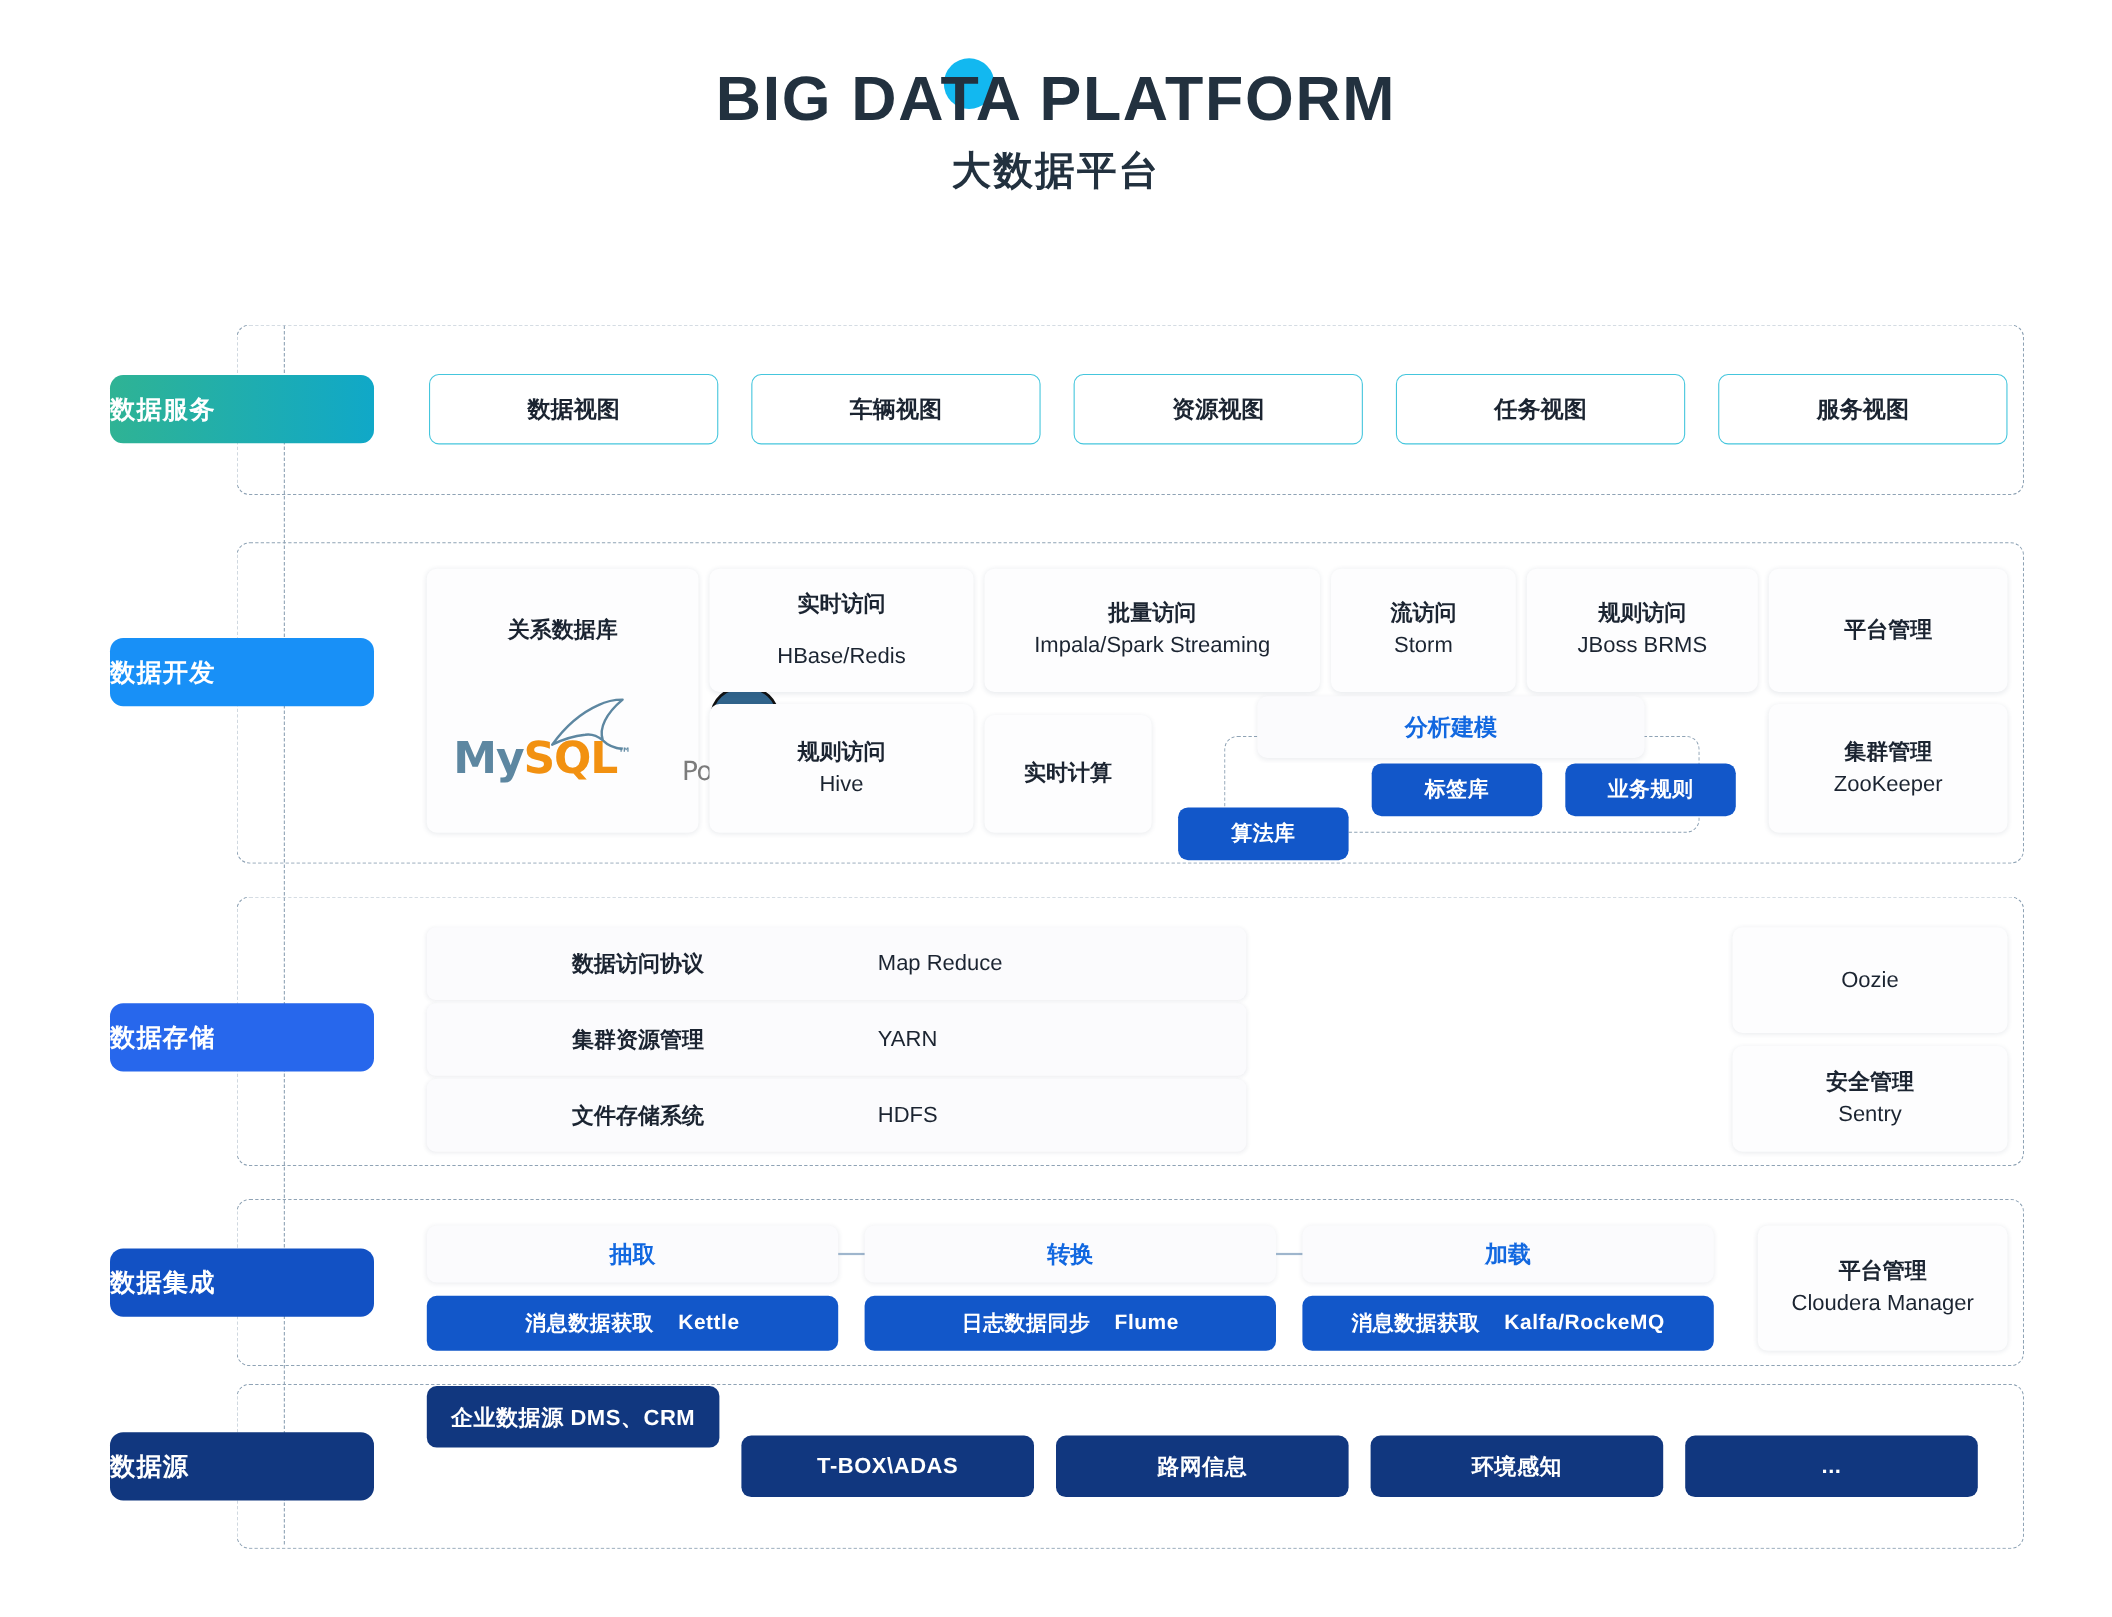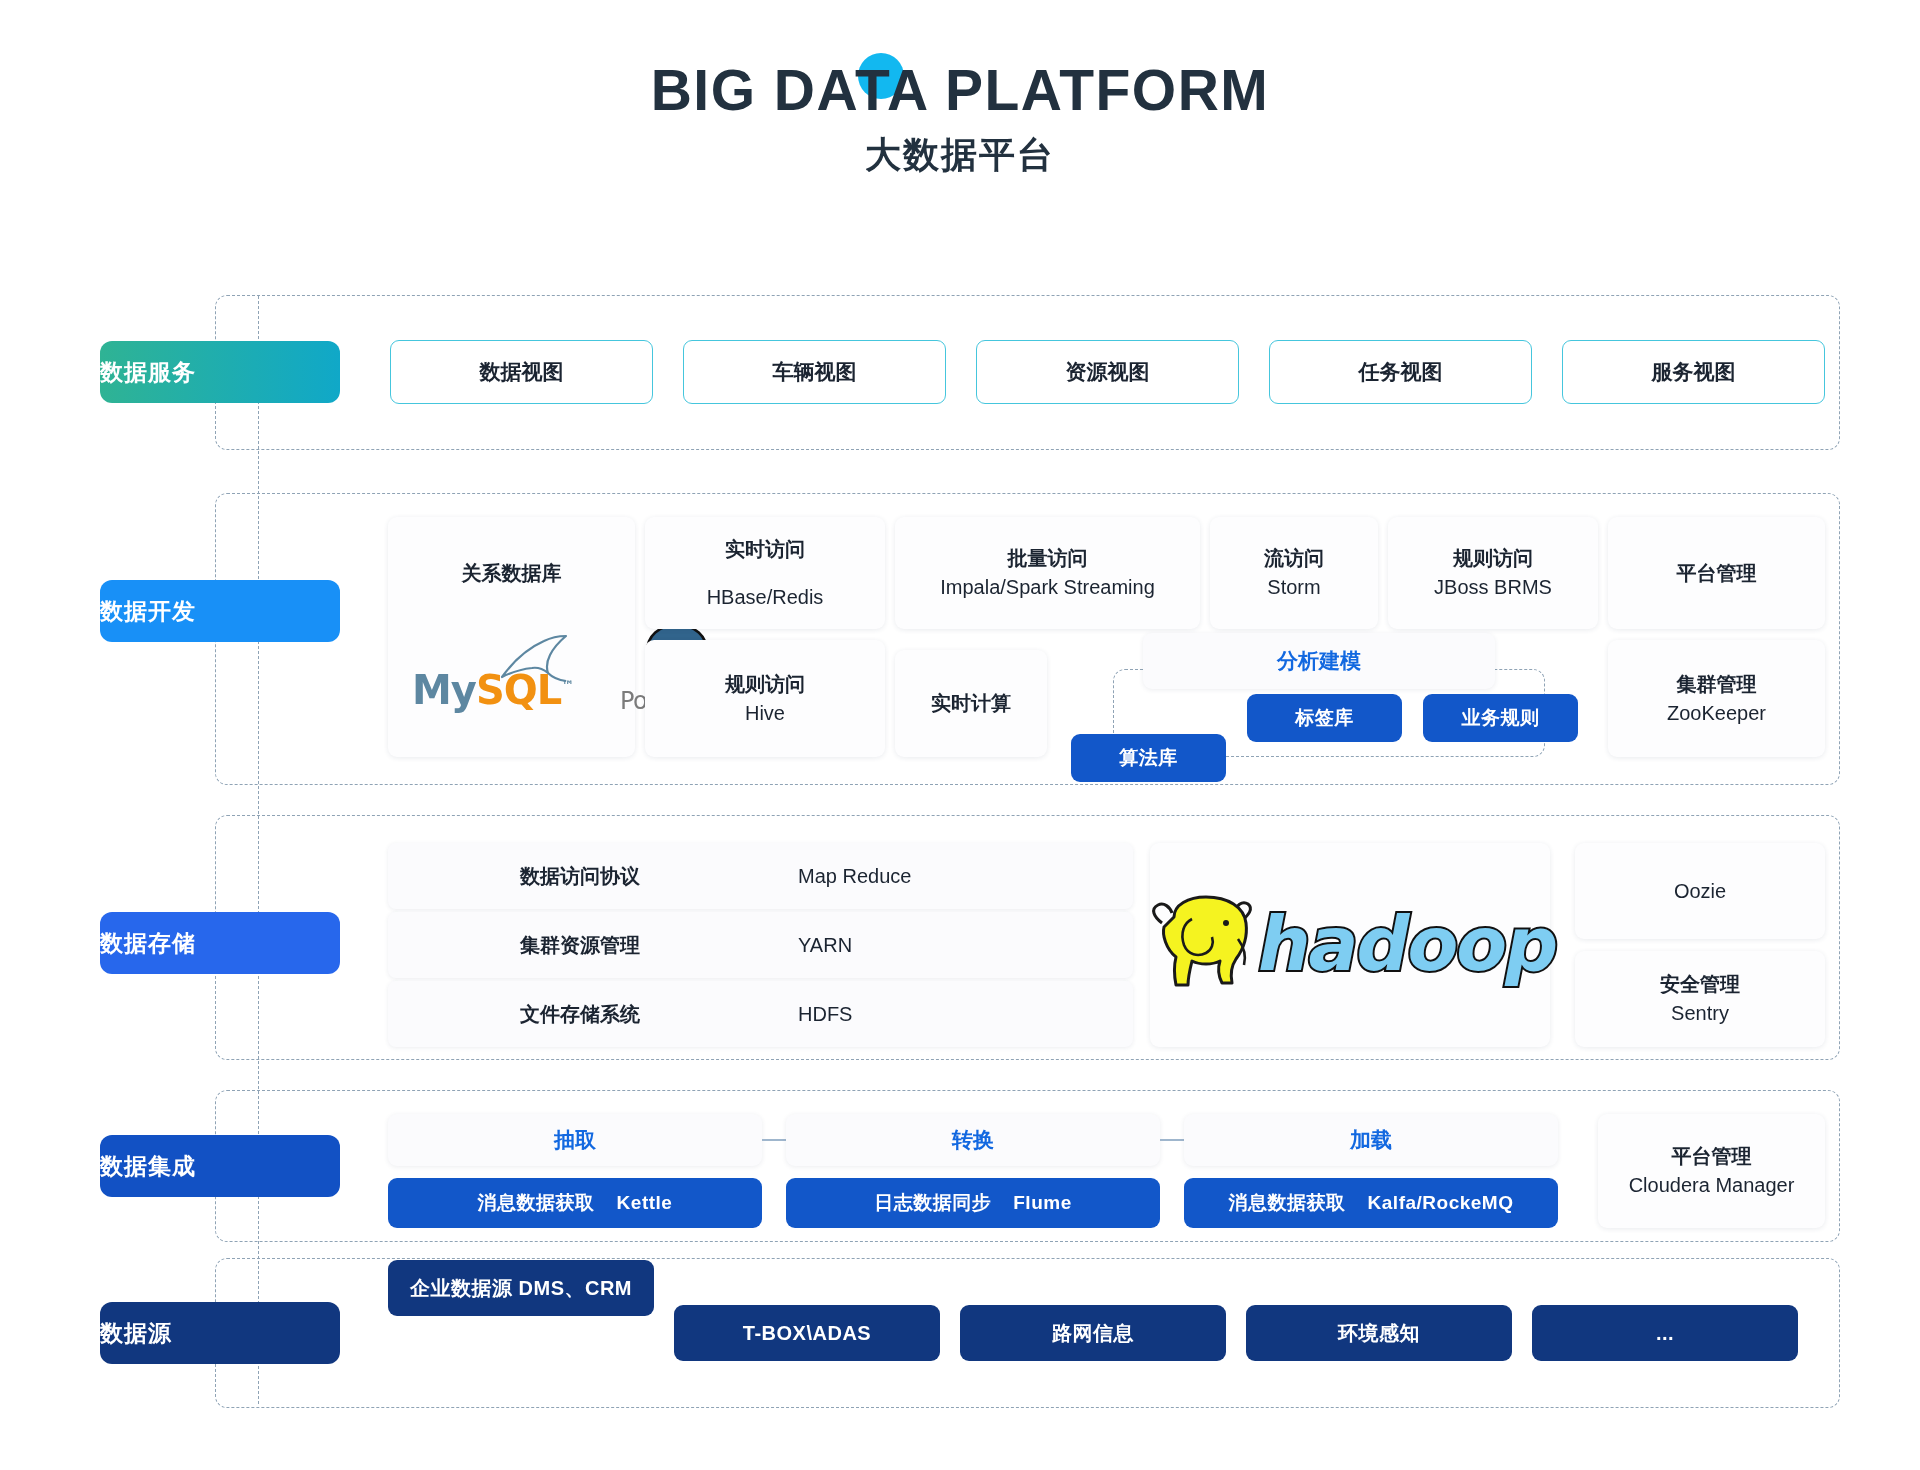--- a/index.html
+++ b/index.html
@@ -314,35 +314,20 @@
   </div>
   <div class="store-row" style="left:388px;top:912px;width:745px;height:66px;">
     <span class="k">集群资源管理</span>
     <span class="v">YARN</span>
   </div>
   <div class="store-row" style="left:388px;top:981px;width:745px;height:66px;">
     <span class="k">文件存储系统</span>
     <span class="v">HDFS</span>
   </div>
 
-  <div class="card" style="left:1150px;top:843px;width:400px;height:204px;">
-    <div class="hadoop-logo">
-      <svg width="120" height="104" viewBox="0 0 120 104">
-        <path d="M18 30 C10 24 6 16 14 12 C20 9 26 14 28 20 M98 28 C104 22 110 16 104 11 C98 7 92 13 90 19" fill="none" stroke="#1a1a1a" stroke-width="3"></path>
-        <path d="M30 24 C30 12 44 4 62 4 C84 4 100 14 102 30 C104 46 98 58 92 66
-                 C88 72 86 80 88 90 L78 90 C74 82 74 74 76 68
-                 C68 72 56 72 48 68 C46 76 44 84 44 92 L32 92
-                 C30 82 30 72 32 64 C22 56 18 42 20 34 Z" fill="#f5f320" stroke="#1a1a1a" stroke-width="3" stroke-linejoin="round"></path>
-        <path d="M48 26 C40 30 36 40 40 52 C44 62 54 64 62 60 C68 57 70 50 68 44" fill="#f5f320" stroke="#1a1a1a" stroke-width="2.6"></path>
-        <circle cx="82" cy="30" r="3" fill="#1a1a1a"></circle>
-        <path d="M94 46 C100 54 102 64 100 72" fill="none" stroke="#1a1a1a" stroke-width="2.6"></path>
-      </svg>
-      <span class="hadoop-word">hadoop</span>
-    </div>
-  </div>
 
   <div class="card" style="left:1575px;top:843px;width:250px;height:96px;">
     <div class="en">Oozie</div>
   </div>
   <div class="card" style="left:1575px;top:951px;width:250px;height:96px;">
     <div class="cn">安全管理</div>
     <div class="en">Sentry</div>
   </div>
 
   <div class="row-band" style="left:215px;top:1090px;width:1625px;height:152px;"></div>

